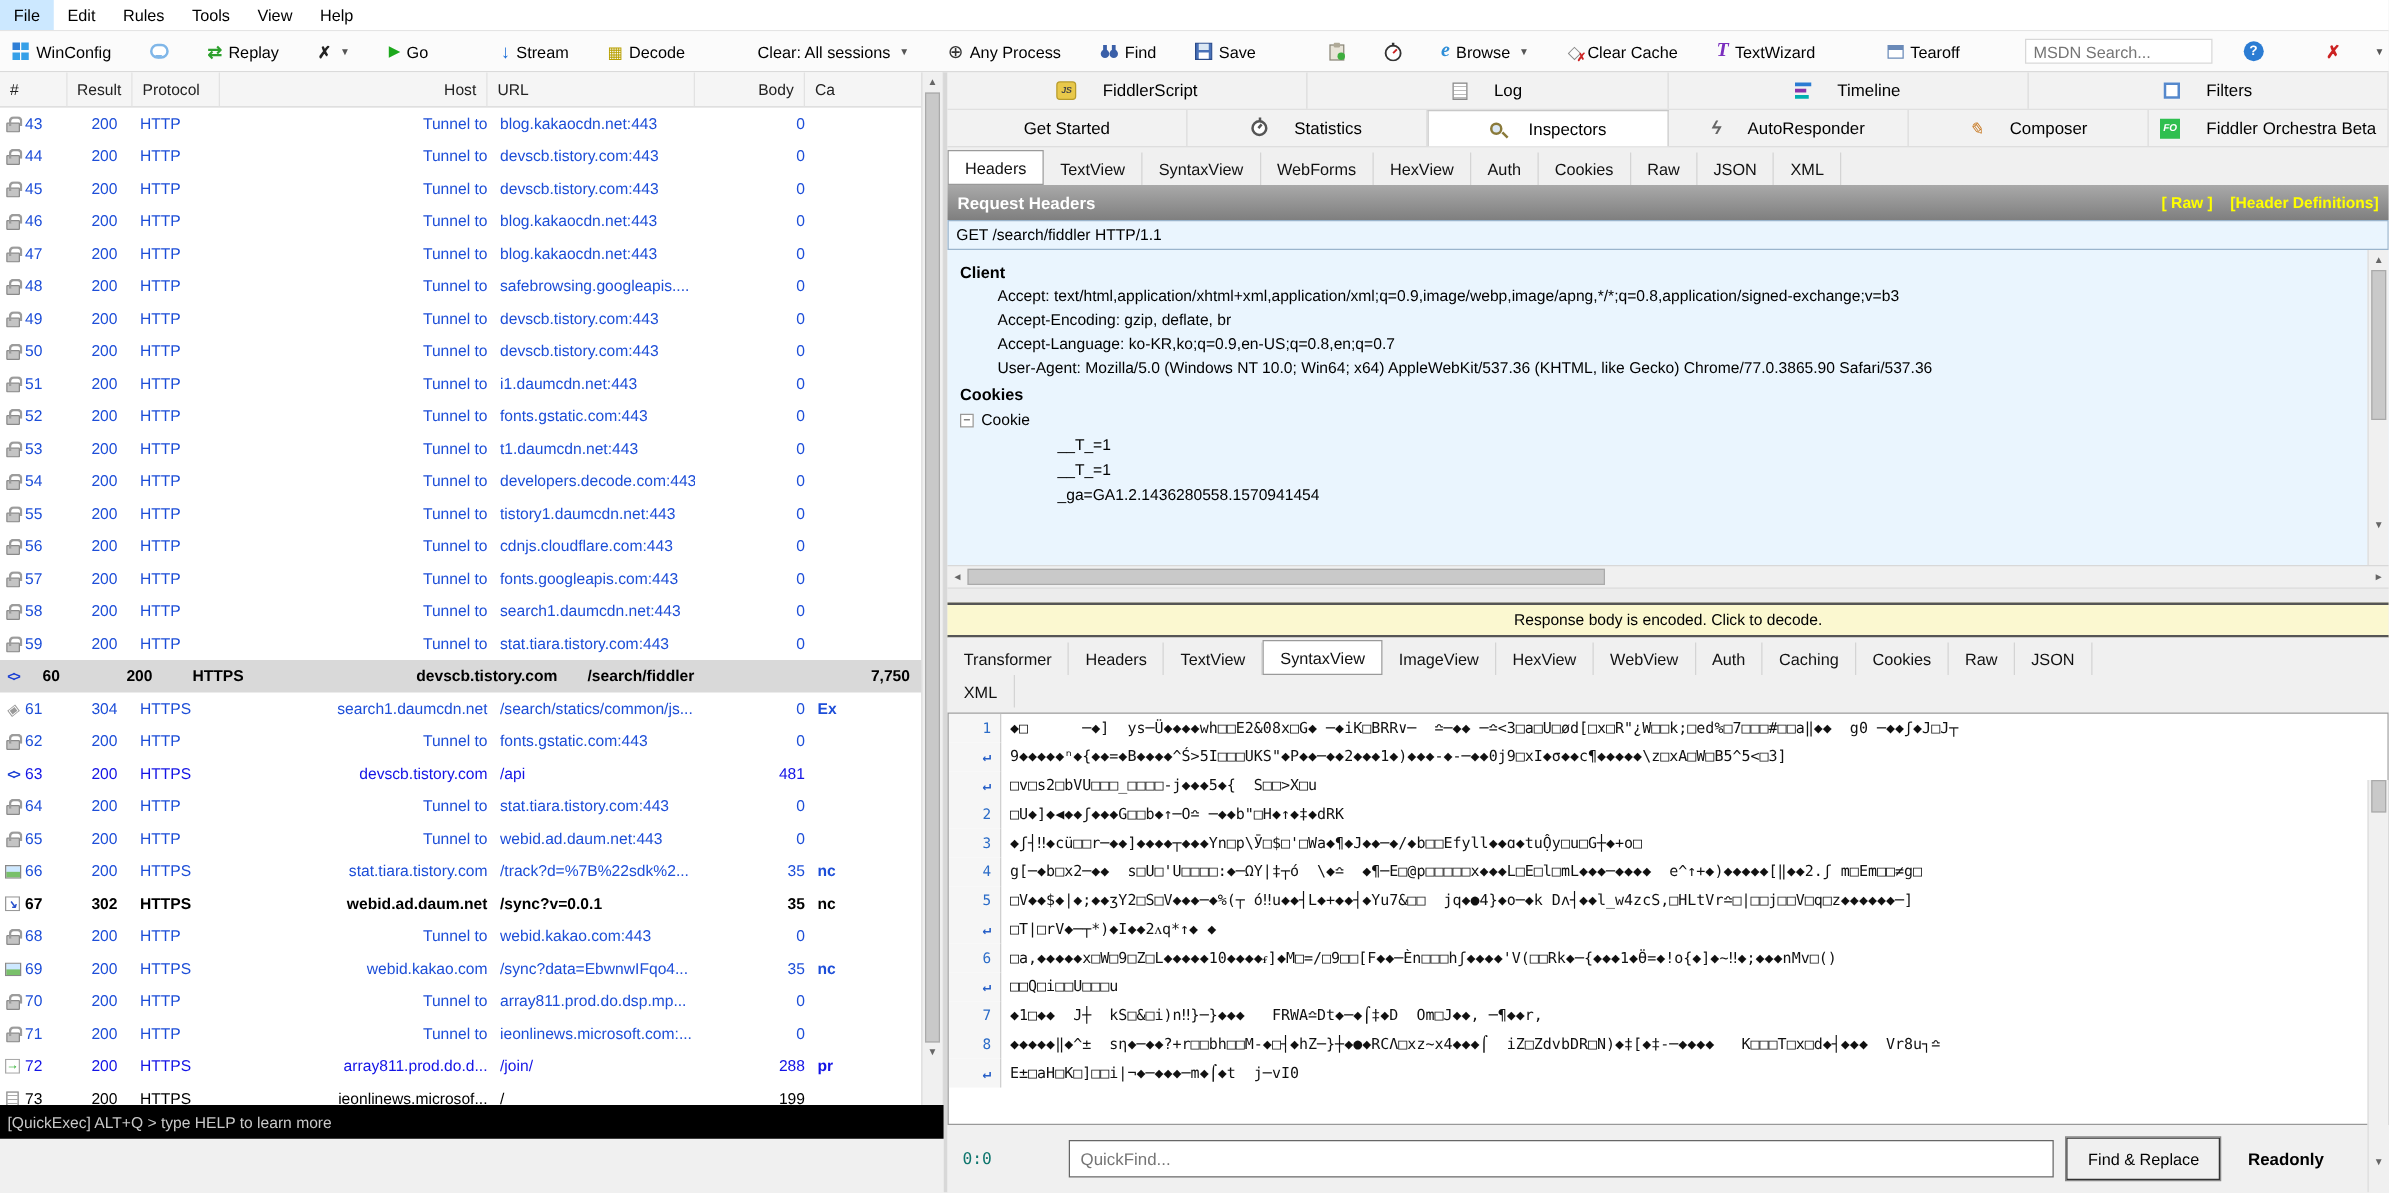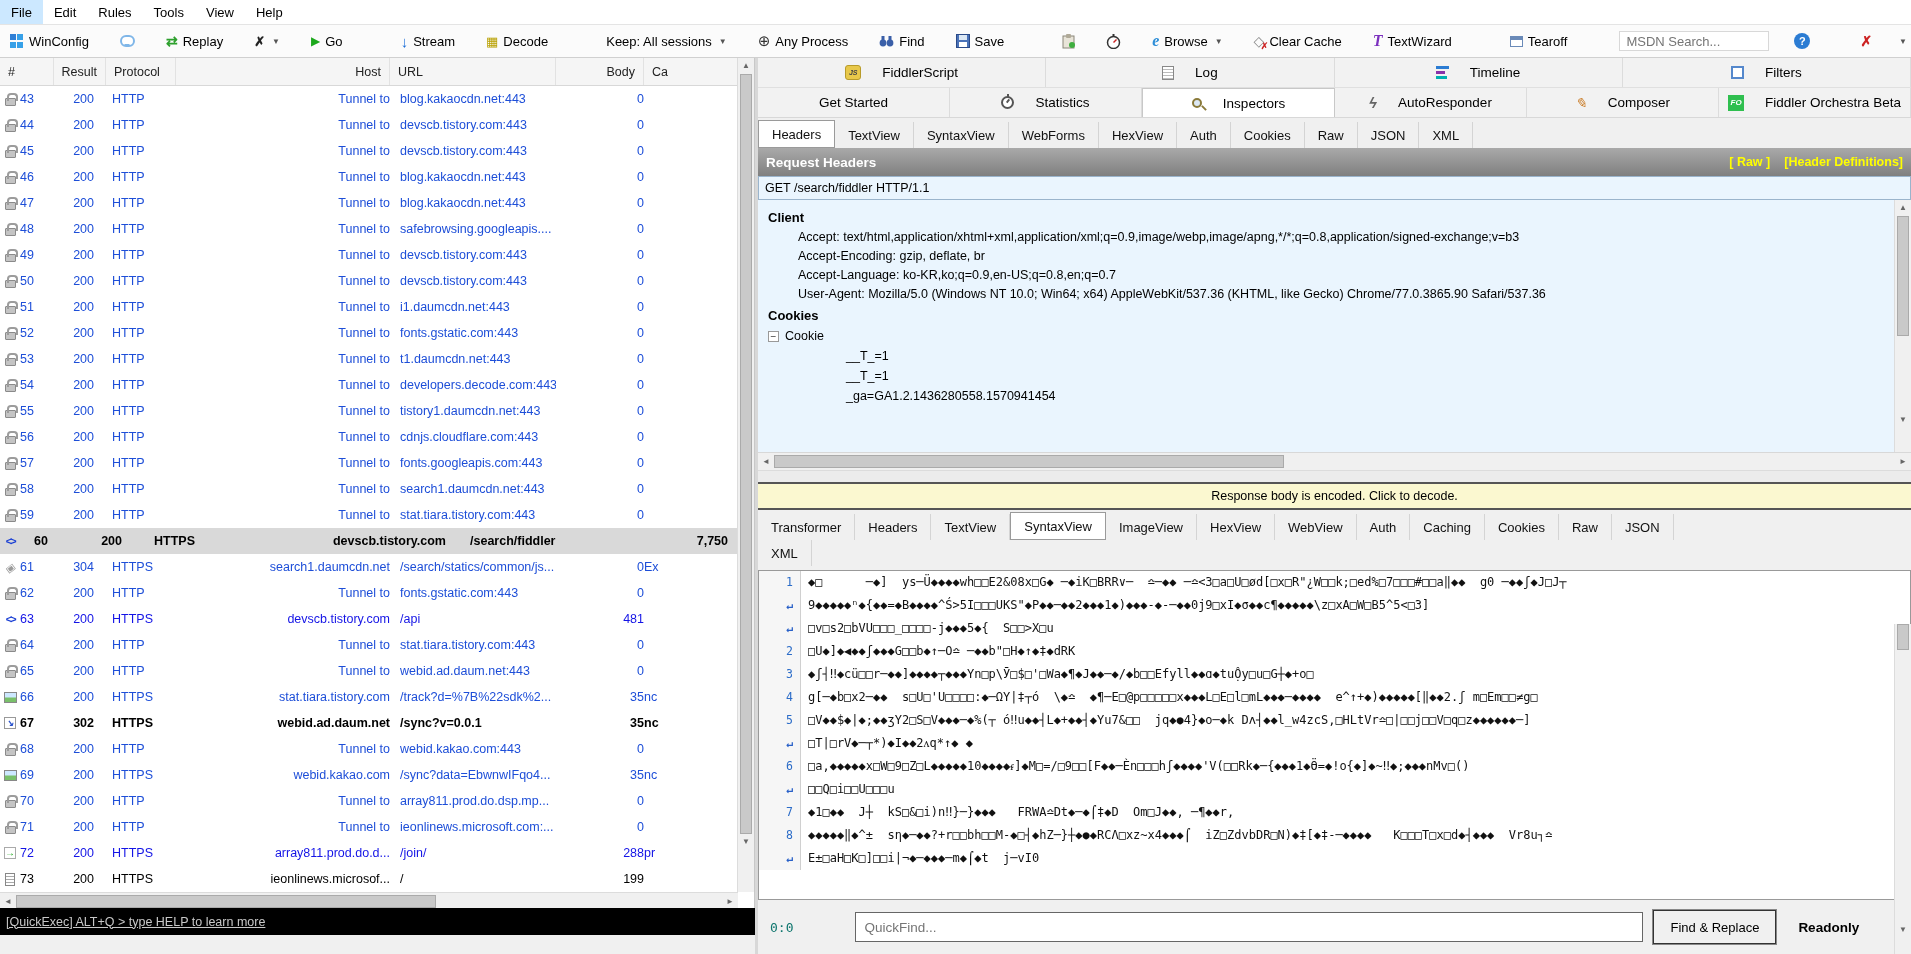--- a/index.html
+++ b/index.html
@@ -44,21 +44,21 @@
   #col-header .r { justify-content:flex-end; }
   #session-rows { position:absolute; left:0; top:28px; width:738px; height:806px; overflow:hidden; }
   .srow { display:grid; grid-template-columns:20px 34px 52px 70px 214px 166px 88px 94px; height:26px; align-items:center; font-size:12.5px; color:#1d4ed8; }
   .srow .c { overflow:hidden; white-space:nowrap; }
   .srow .c-ic { display:flex; justify-content:center; align-items:center; }
   .srow .c-res { text-align:right; padding-right:12px; }
   .srow .c-proto { padding-left:6px; }
   .srow .c-host { text-align:right; }
   .srow .c-url { padding-left:10px; }
   .srow .c-body { text-align:right; }
-  .srow .c-cach { padding-left:0; }
+  .srow .c-cach { padding-left:10px;font-weight:bold; }
   .srow.sel { background:#d9d9d9; color:#000;gap:14px; }
   .srow.blue { color:#1414e6; }
   .srow.dark { color:#000; }
   .srow.bold { font-weight:bold; }
   .sic { display:inline-block; }
   .ic-lock { position:relative; width:11px; height:8px; background:#c4c4c4; border:1px solid #8a8a8a; border-radius:1px; margin-top:5px; }
   .ic-lock::before { content:""; position:absolute; left:1px; top:-6px; width:7px; height:6px; border:2px solid #9c9c9c; border-bottom:none; border-radius:4px 4px 0 0; }
   .ic-code::before { content:"<>"; color:#1a3fd4; font-weight:bold; font-size:11px; letter-spacing:-2px; }
   .ic-pkg::before { content:"◈"; color:#999; font-size:13px; }
   .ic-img { width:13px; height:11px; border:1px solid #888; background:linear-gradient(#cde8ff 45%, #79c06a 55%); }
@@ -73,21 +73,21 @@
   .vsb .arr, .hsb .arr { color:#666; font-size:8px; text-align:center; line-height:16px; height:16px; }
   .vsb .thumb { background:#c9c9c9; border:1px solid #aaa; margin:0 2px; }
   #sess-vsb { top:0; height:834px; }
   #sess-vsb .thumb { height:760px; }
   #sess-hsb { position:absolute; left:0; top:834px; width:738px; height:18px; background:#f0f0f0; border-top:1px solid #dcdcdc; display:flex; align-items:center; }
   .hsb .thumb { background:#c9c9c9; border:1px solid #aaa; height:13px; }
   #sess-hsb .thumb { width:420px; }
   .hsb .arr { width:16px; }
 
   
-  #quickexec { position:absolute; left:0; top:908px; width:756px; height:27px; background:#000; color:#c8c8c8; display:flex; align-items:center; padding:0 6px; font-size:12.5px;text-decoration:underline; }
+  #quickexec { position:absolute; left:0; top:884px; width:756px; height:27px; background:#000; color:#c8c8c8; display:flex; align-items:center; padding:0 6px; font-size:12.5px; }
 
   
   #right-panel { position:absolute; left:755px; top:58px; width:1156px; height:896px; background:#f0f0f0; border-left:3px solid #d8d8d8; }
   .tabrow { display:flex; align-items:stretch; }
   #main-tabs-1 { height:30px; background:#f2f2f2; border-bottom:1px solid #e0e0e0; }
   #main-tabs-2 { height:30px; background:#f2f2f2; border-bottom:1px solid #d8d8d8; }
   .mtab { flex:1; display:flex; align-items:center; justify-content:center; gap:21px; font-size:13.5px; border-right:1px solid #dcdcdc; }
   .mtab.active { background:#fff; border:1px solid #c8c8c8; border-bottom:none; }
   .tabicon { display:none; }
   .ti-fiddlerscript { display:inline-flex; width:16px; height:15px; background:#e8c84a; border:1px solid #b89b2a; border-radius:3px; align-items:center; justify-content:center; }
@@ -210,21 +210,21 @@
   <div class="tbtn">
     <span class="stream-icon">↓</span>
     <span>Stream</span>
   </div>
   <div class="tbtn">
     <span class="decode-icon">▦</span>
     <span>Decode</span>
   </div>
   <div class="tsep"></div>
   <div class="tbtn">
-    <span>Keep: All sessions</span>
+    <span>Clear: All sessions</span>
       <span class="drop">▼</span>
   </div>
   <div class="tbtn">
     <span class="anyproc-icon">⊕</span>
     <span>Any Process</span>
   </div>
   <div class="tbtn">
     <svg width="15" height="12">
         <circle cx="4" cy="8" r="3.4" fill="#3a5fa8"></circle>
         <circle cx="11" cy="8" r="3.4" fill="#3a5fa8"></circle>

